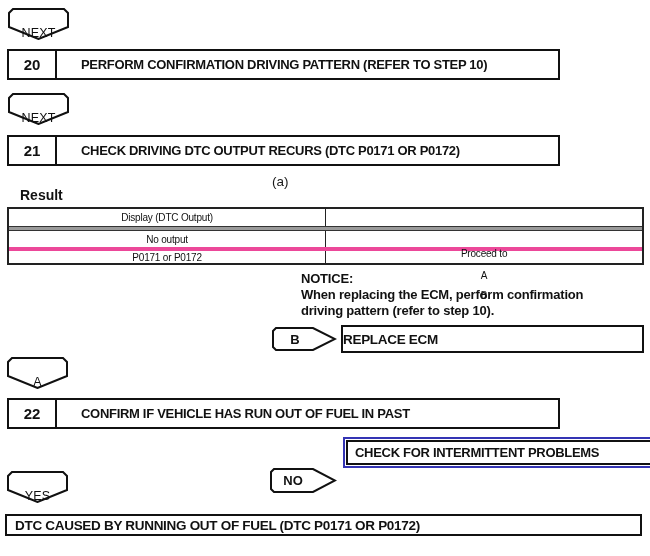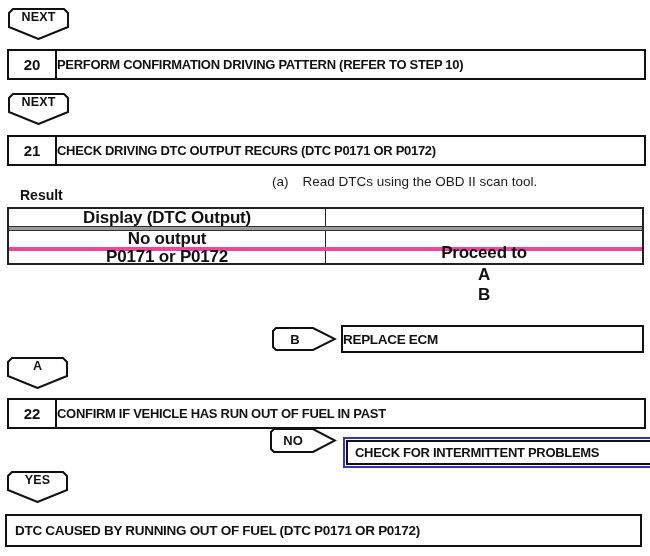--- a/index.html
+++ b/index.html
@@ -7,56 +7,56 @@
   body { font-family:"Liberation Sans", sans-serif; color:#111; }
   .page {
     position:relative; width:650px; height:556px; background:#fff; overflow:hidden;
   }
   .t-upper { font-weight:bold; letter-spacing:-0.3px; }
 
   
   .pent-down { position:absolute; width:61px; height:32px; }
   .pent-down svg { position:absolute; inset:0; width:100%; height:100%; }
   .pent-down .lbl {
-    position:absolute; left:0; right:0; top:0; height:18px;
+    position:absolute; left:0; right:0; top:16px; height:18px;
     display:flex; align-items:center; justify-content:center;
-    font-weight:bold; font-size:12.5px; letter-spacing:0.2px;
+    font-weight:normal; font-size:12.5px; letter-spacing:0.2px;
   }
 
   
   .step-box {
-    position:absolute; left:7px; width:639px; height:31px;
+    position:absolute; left:7px; width:553px; height:31px;
     border:2px solid #111; background:#fff; display:flex; align-items:stretch;
   }
   .step-box .num {
     flex:0 0 48px; border-right:2px solid #111;
     display:flex; align-items:center; justify-content:center;
     font-weight:bold; font-size:15px;
   }
   .step-box .title {
-    flex:1; display:flex; align-items:center; padding-left:0;
+    flex:1; display:flex; align-items:center; padding-left:24px;
     font-size:13px;
     border-radius:6px;
   }
 
   
   .instr {
     position:absolute; left:272px; top:174px; font-size:13.5px;
     display:flex; gap:14px; color:#1a1a1a;
   }
   .result-label { position:absolute; left:8px; top:187px; font-weight:bold; font-size:14px;padding-left:12px; }
 
   
   .rtable { position:absolute; left:7px; top:207px; width:637px; border:2px solid #222; background:#fff; }
   .rrow { display:flex; align-items:stretch; }
   .rrow.head { height:17px; }
   .rrow.data { height:16px; }
   .rcell {
     flex:0 0 50.1%; display:flex; align-items:center; justify-content:center;
-    font-weight:bold; font-size:17px; letter-spacing:-0.2px;
+    font-weight:normal; font-size:10px; letter-spacing:-0.2px;
   }
   .rcell.c1 { border-right:1px solid #222; }
   .rcell.c2 { flex:1;margin-top:44px; }
   .band { height:5px; background:#9a9a9a; border-top:1px solid #333; border-bottom:1px solid #333; }
   .rrow.data + .rrow.data { border-top:4px solid #ec4899; }
 
   
   .notice { position:absolute; left:301px; top:271px; font-weight:bold; font-size:13px; line-height:16px; letter-spacing:-0.2px; }
 
   
@@ -77,21 +77,21 @@
   .link-wrap {
     position:absolute; border:2px solid #3434b4; background:#fff; padding:1px;
   }
   .link-wrap .inner {
     width:100%; height:100%; border:2px solid #111;
     display:flex; align-items:center; padding-left:7px;
     font-size:13px;
   }
 
   .final-box {
-    position:absolute; left:5px; top:514px; width:637px; height:33px;
+    position:absolute; left:5px; top:514px; width:637px; height:22px;
     border:2px solid #111; background:#fff;
     display:flex; align-items:center; padding-left:8px;
     font-size:13.5px;
   }
 </style>
 </head>
 <body>
 
 <div class="page">
 
@@ -114,41 +114,45 @@
     <span class="lbl">NEXT</span>
   </div>
 
   <div class="step-box" style="top:135px;">
     <div class="num">21</div>
     <div class="title t-upper">CHECK DRIVING DTC OUTPUT RECURS (DTC P0171 OR P0172)</div>
   </div>
 
   <div class="instr">
     <span>(a)</span>
-    <span>Read DTCs using the OBD II scan tool.</span>
   </div>
 
   <div class="result-label">Result</div>
 
   <div class="rtable">
     <div class="rrow head">
       <div class="rcell c1">Display (DTC Output)</div>
       <div class="rcell c2">Proceed to</div>
     </div>
     <div class="band"></div>
     <div class="rrow data">
       <div class="rcell c1">No output</div>
       <div class="rcell c2">A</div>
     </div>
     <div class="rrow data">
       <div class="rcell c1">P0171 or P0172</div>
       <div class="rcell c2">B</div>
     </div>
   </div>
 
+  <div class="notice">
+    <div>NOTICE:</div>
+    <div>When replacing the ECM, perform confirmation</div>
+    <div>driving pattern (refer to step 10).</div>
+  </div>
 
   <div class="pent-right" style="left:272px; top:327px; width:65px; height:24px;">
     <svg viewBox="0 0 65 24">
       <polygon points="4,1 41,1 63,12 41,23 4,23 1,20 1,4" fill="#fff" stroke="#111" stroke-width="2"></polygon>
     </svg>
     <span class="lbl">B</span>
   </div>
   <div class="action-box t-upper" style="left:341px; top:325px; width:303px; height:28px;">REPLACE ECM</div>
 
   <div class="pent-down" style="left:7px; top:357px;">
@@ -156,21 +160,21 @@
       <polygon points="5,1 56,1 60,5 60,19 30.5,31 1,19 1,5" fill="#fff" stroke="#111" stroke-width="2"></polygon>
     </svg>
     <span class="lbl">A</span>
   </div>
 
   <div class="step-box" style="top:398px;justify-content:space-between;">
     <div class="num">22</div>
     <div class="title t-upper">CONFIRM IF VEHICLE HAS RUN OUT OF FUEL IN PAST</div>
   </div>
 
-  <div class="pent-right" style="left:270px; top:423px; width:67px; height:35px;">
+  <div class="pent-right" style="left:270px; top:463px; width:67px; height:35px;">
     <svg viewBox="0 0 67 25">
       <polygon points="4,1 43,1 65,12.5 43,24 4,24 1,21 1,4" fill="#fff" stroke="#111" stroke-width="2"></polygon>
     </svg>
     <span class="lbl">NO</span>
   </div>
   <div class="link-wrap" style="left:343px; top:437px; width:360px; height:31px;">
     <div class="inner t-upper">CHECK FOR INTERMITTENT PROBLEMS</div>
   </div>
 
   <div class="pent-down" style="left:7px; top:471px;">

